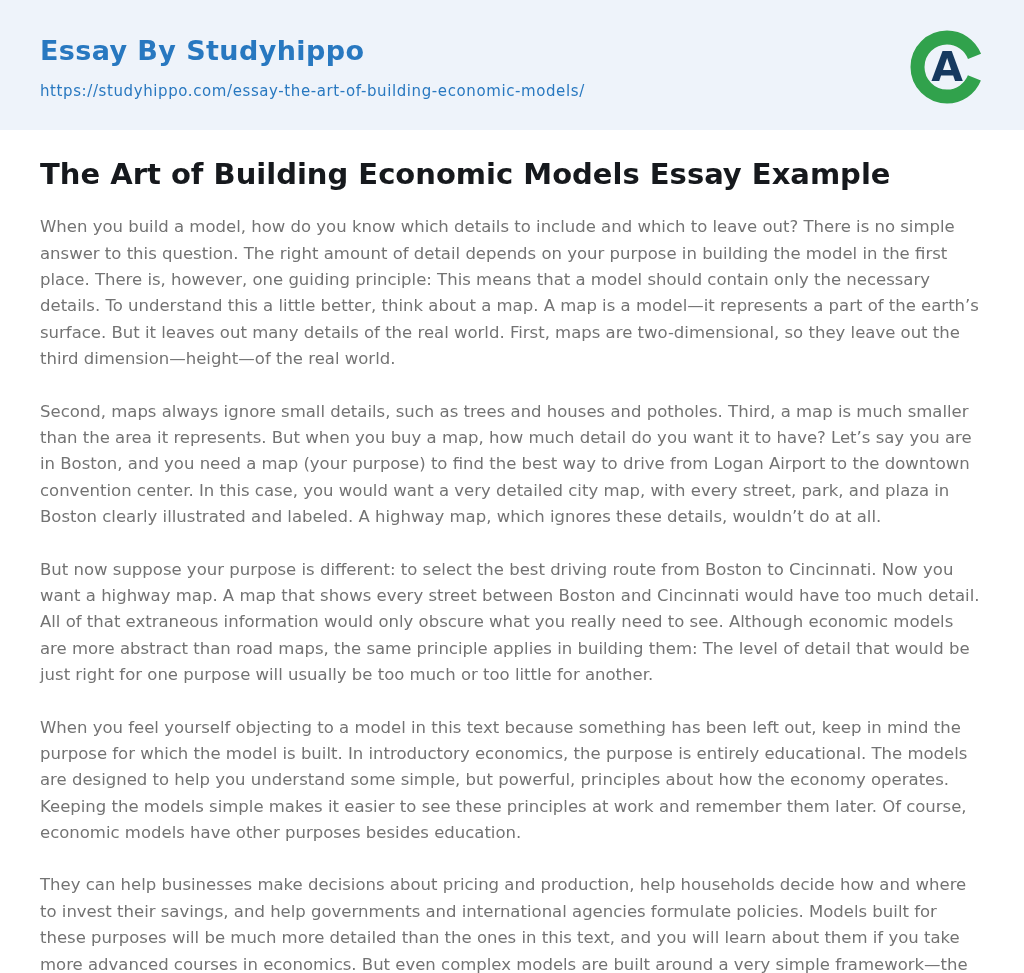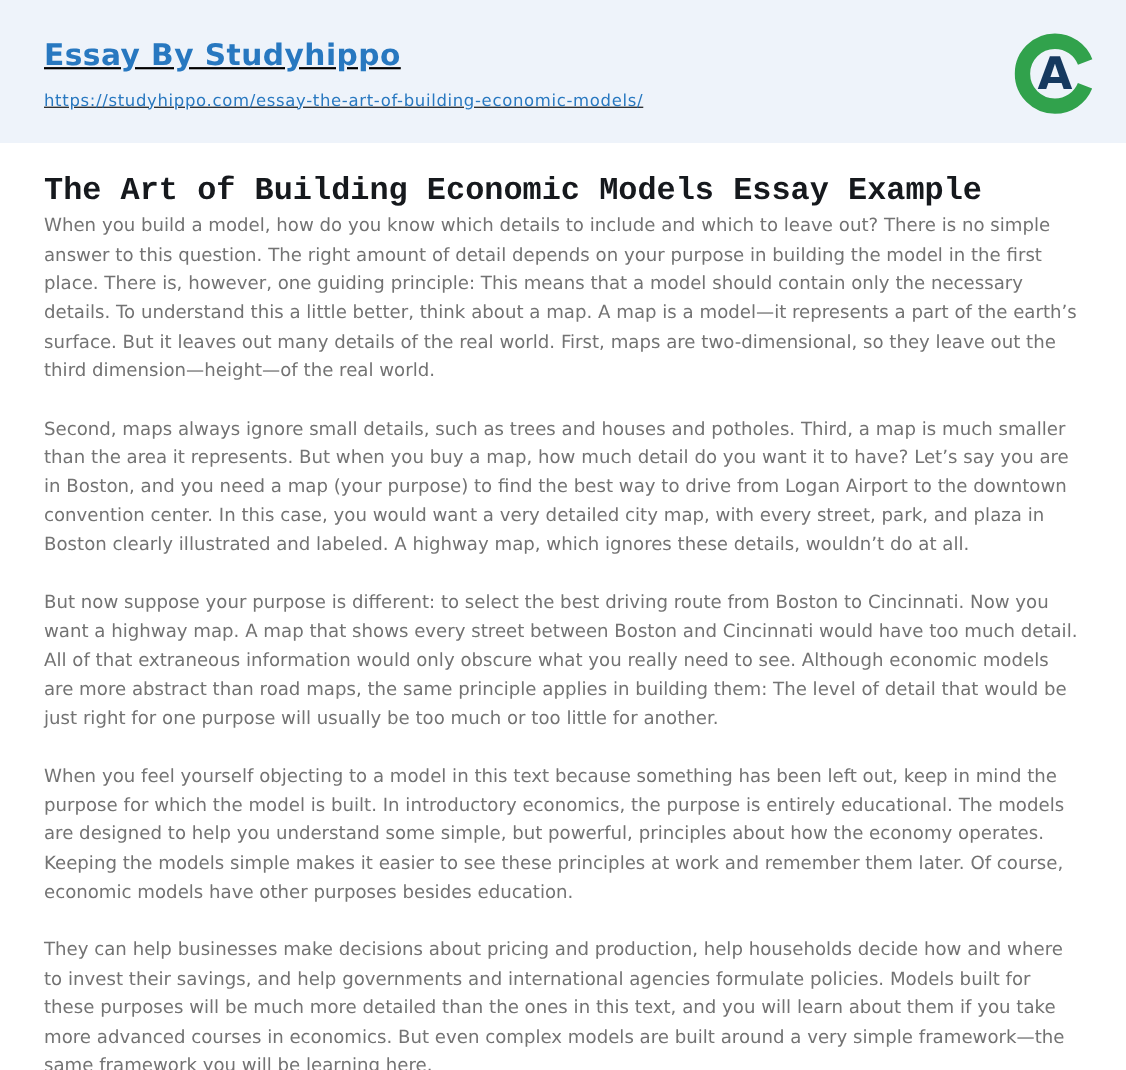--- a/index.html
+++ b/index.html
@@ -12,25 +12,24 @@
 
   .page {
     width: 1024px;
     min-height: 973px;
     background: #ffffff;
   }
 
   
   .header {
     background: #eef3fa;
-    padding: 30px 28px 26px 40px;
+    padding: 30px 40px 26px 40px;
     display: flex;
     align-items: center;
     justify-content: space-between;
-    text-decoration: underline;
   }
 
   .header-text {
     display: flex;
     flex-direction: column;
   }
 
   .site-title {
     color: #2878c0;
     font-size: 27px;
@@ -62,21 +61,21 @@
   .article {
     padding: 26px 40px 30px 40px;
   }
 
   .essay-title {
     color: #16191d;
     font-size: 29px;
     line-height: 1.25;
     font-weight: 700;
     max-width: 880px;
-    font-family: Liberation Mono, monospace;
+    margin-bottom: 22px;
   }
 
   .essay-paragraph {
     color: #737373;
     font-size: 16.5px;
     line-height: 1.6;
     margin-bottom: 26px;
     max-width: 946px;
   }
 </style>

